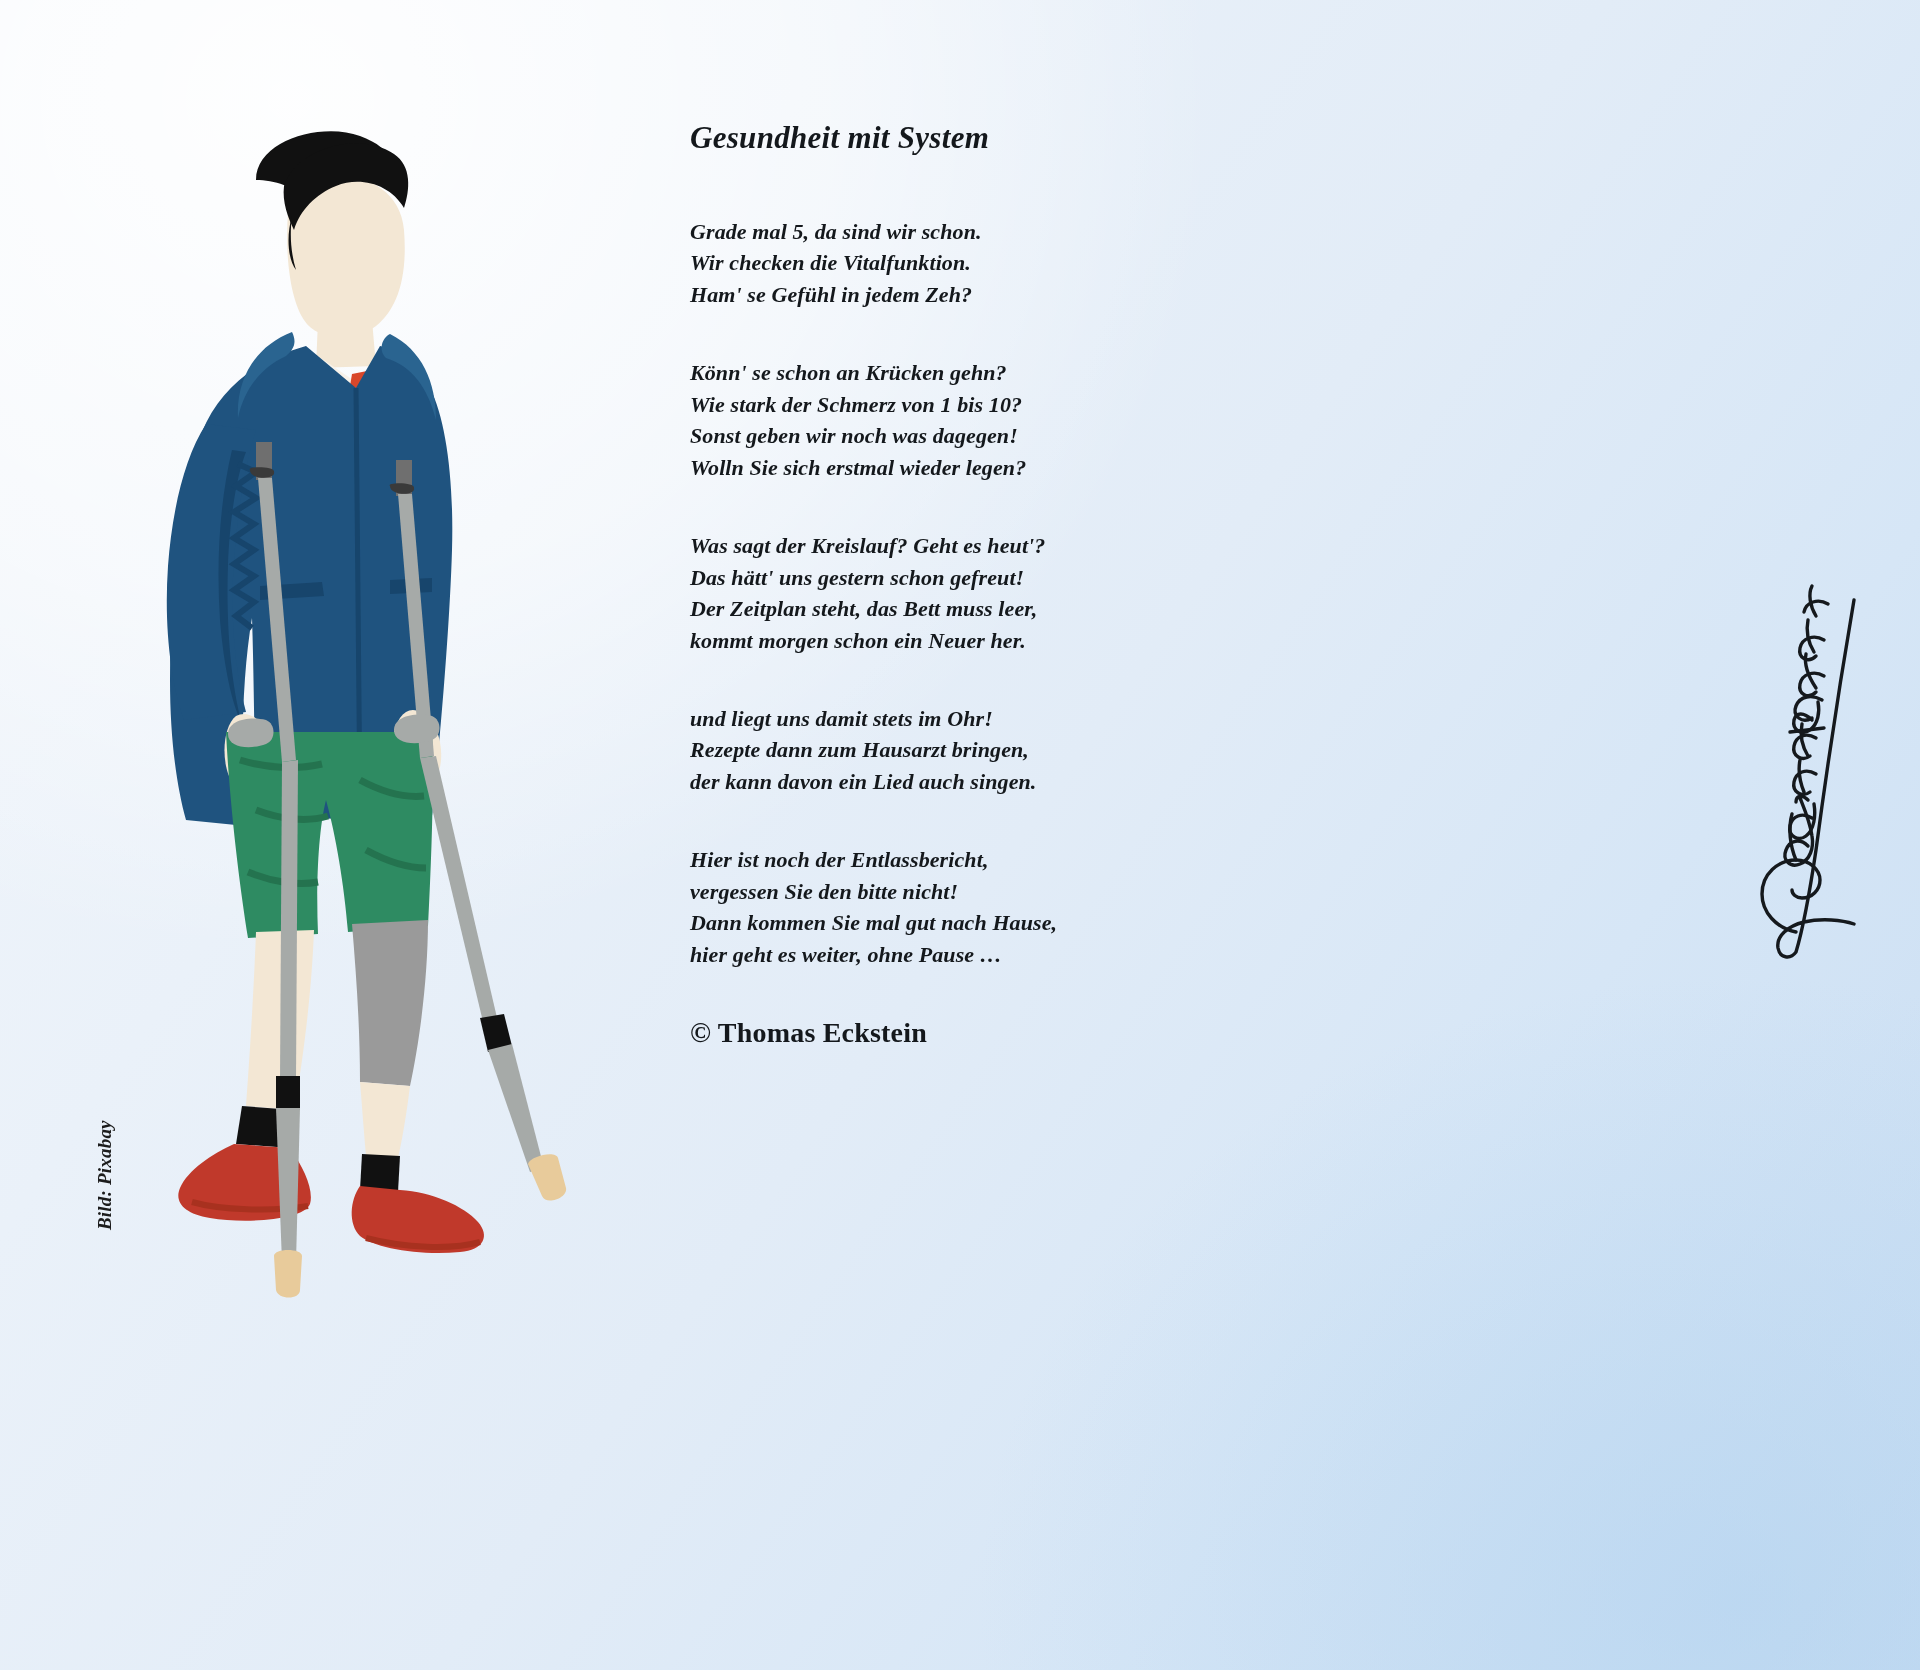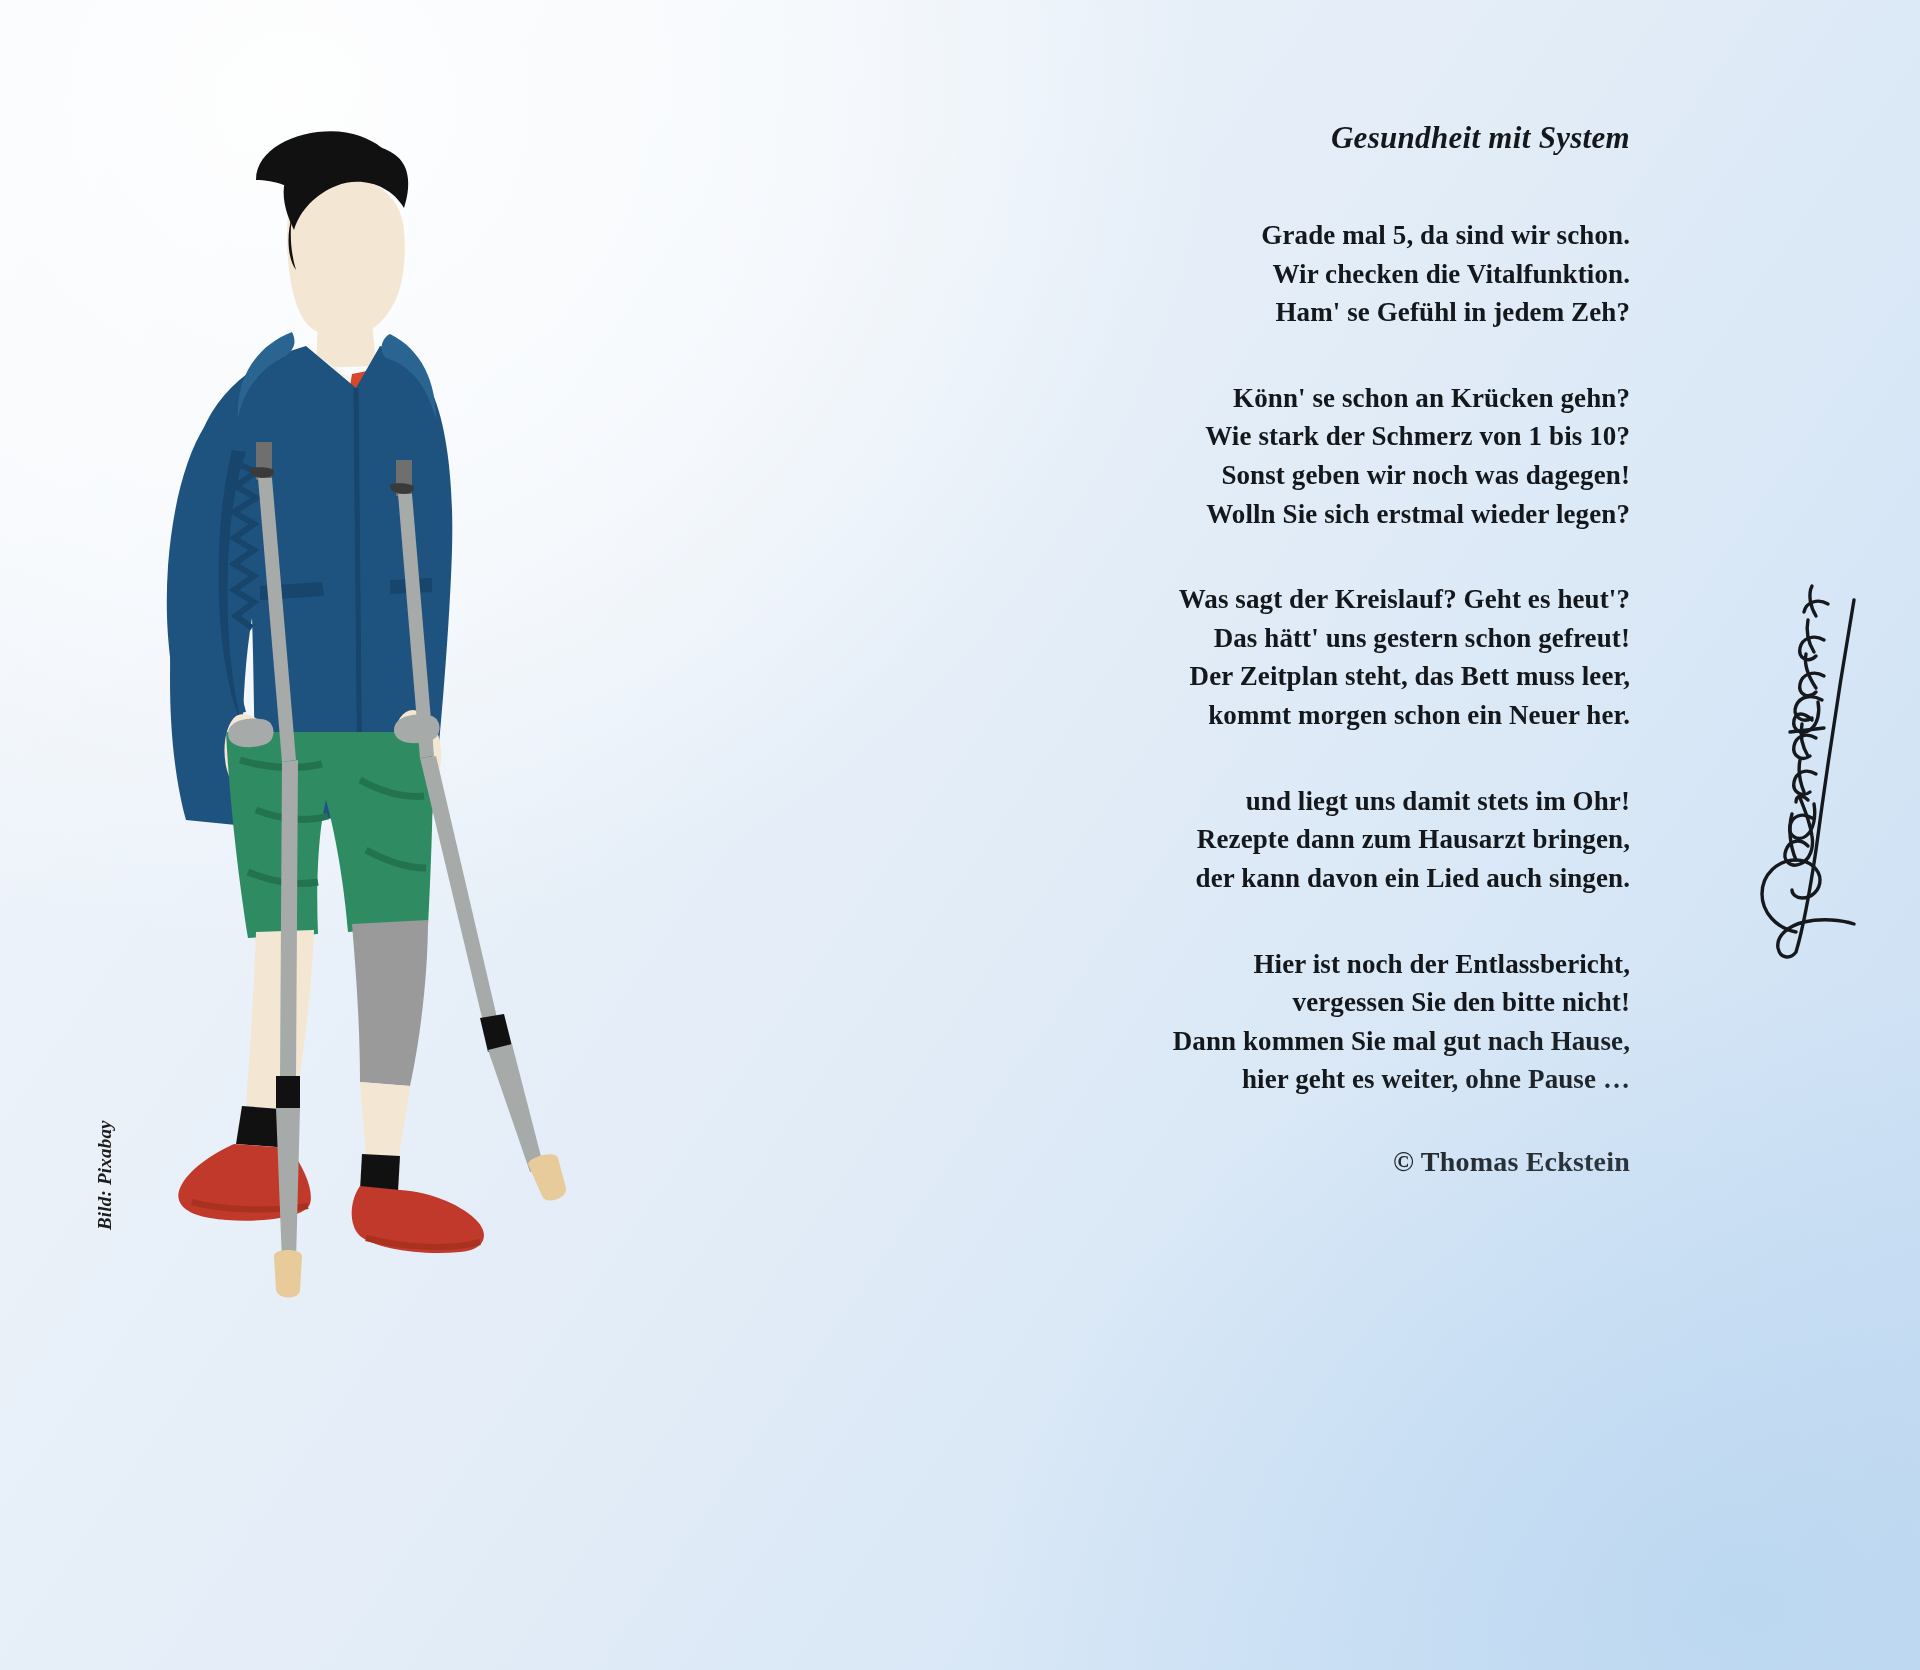--- a/index.html
+++ b/index.html
@@ -66,38 +66,39 @@
     white-space: nowrap;
     letter-spacing: 0.2px;
   }
 
   
   .poem {
     position: absolute;
     left: 690px;
     top: 120px;
     width: 940px;
-    text-align: right;
+    text-align: left;
     color: #14181c;
   }
   .poem-title {
     font-family: "Liberation Serif", serif;
     font-weight: bold;
     font-style: italic;
     font-size: 31px;
     letter-spacing: 0.3px;
     margin-bottom: 60px;
   }
   .stanza {
     margin-bottom: 47px;
   }
   .stanza .line {
     font-family: "Liberation Serif", serif;
     font-weight: bold;
-    font-size: 27px;
+    font-style: italic;
+    font-size: 22px;
     line-height: 1.43;
     letter-spacing: 0.1px;
     white-space: nowrap;
   }
   .copyright {
     margin-top: 28px;
     font-family: "Liberation Serif", serif;
     font-weight: bold;
     font-size: 28px;
     letter-spacing: 0.2px;

